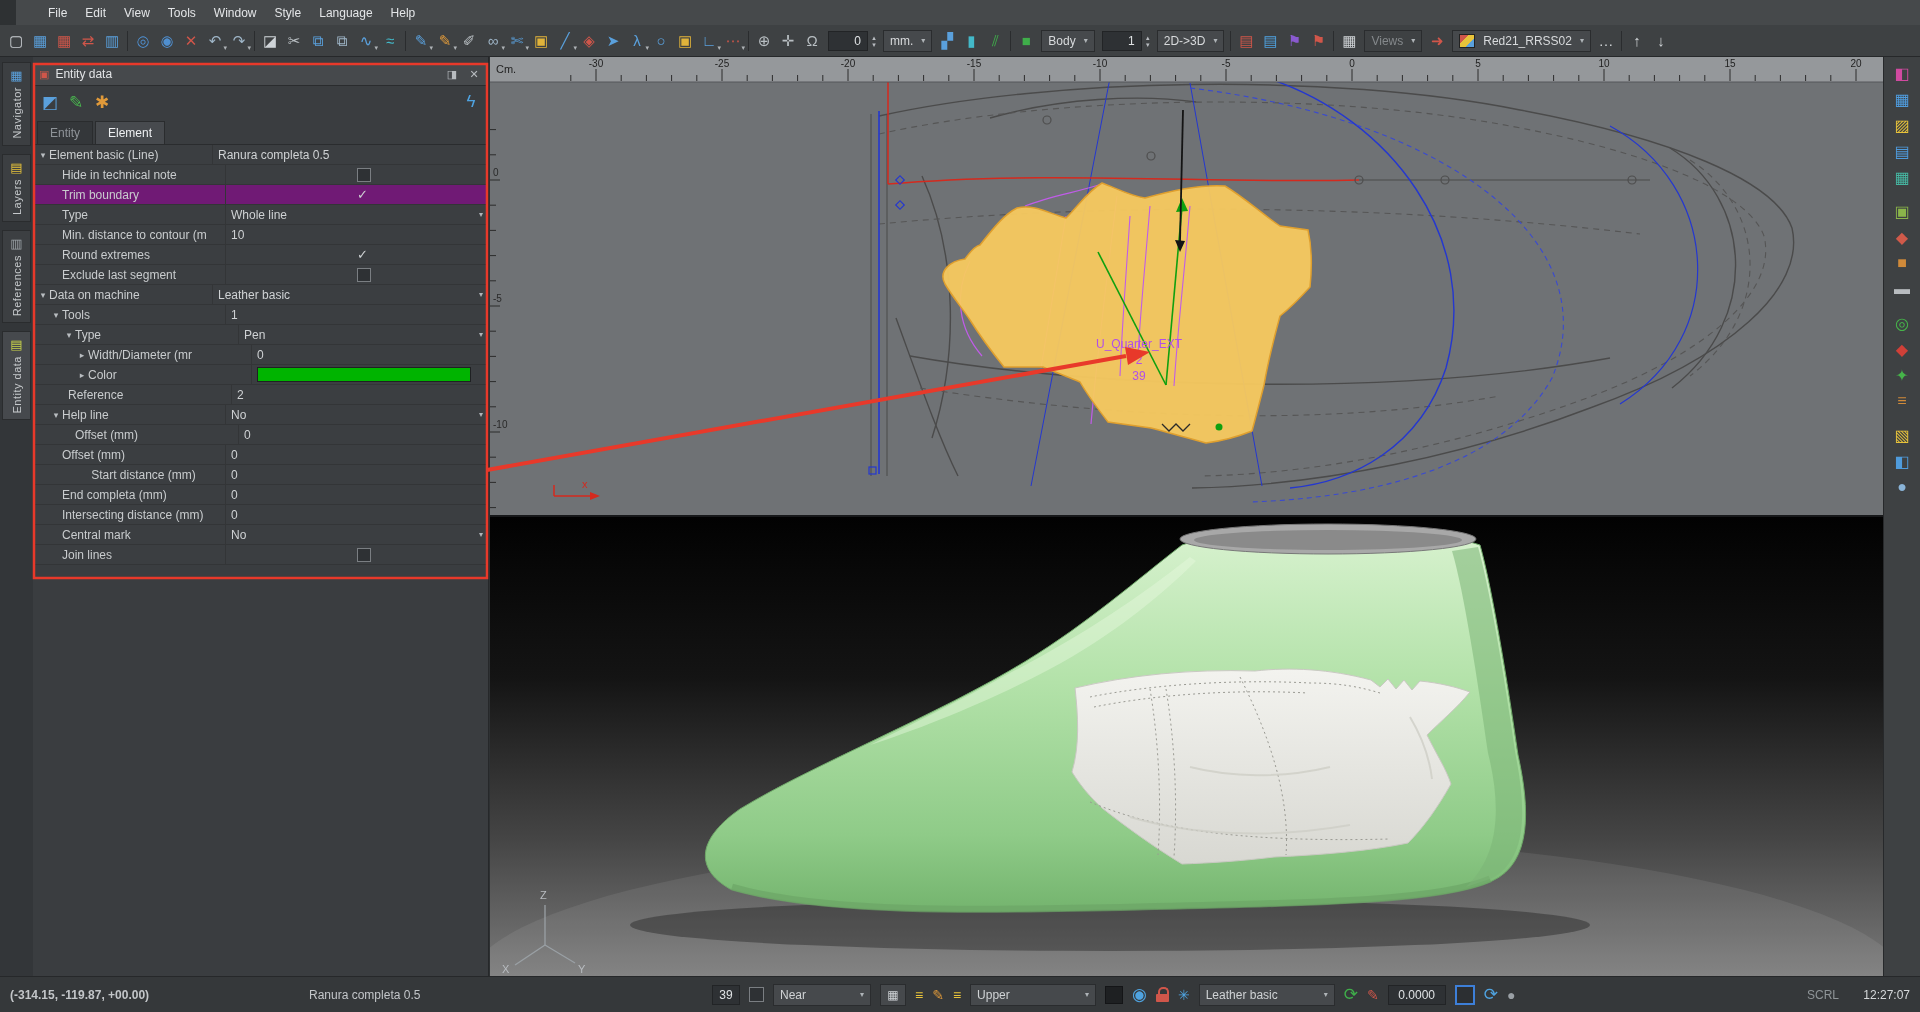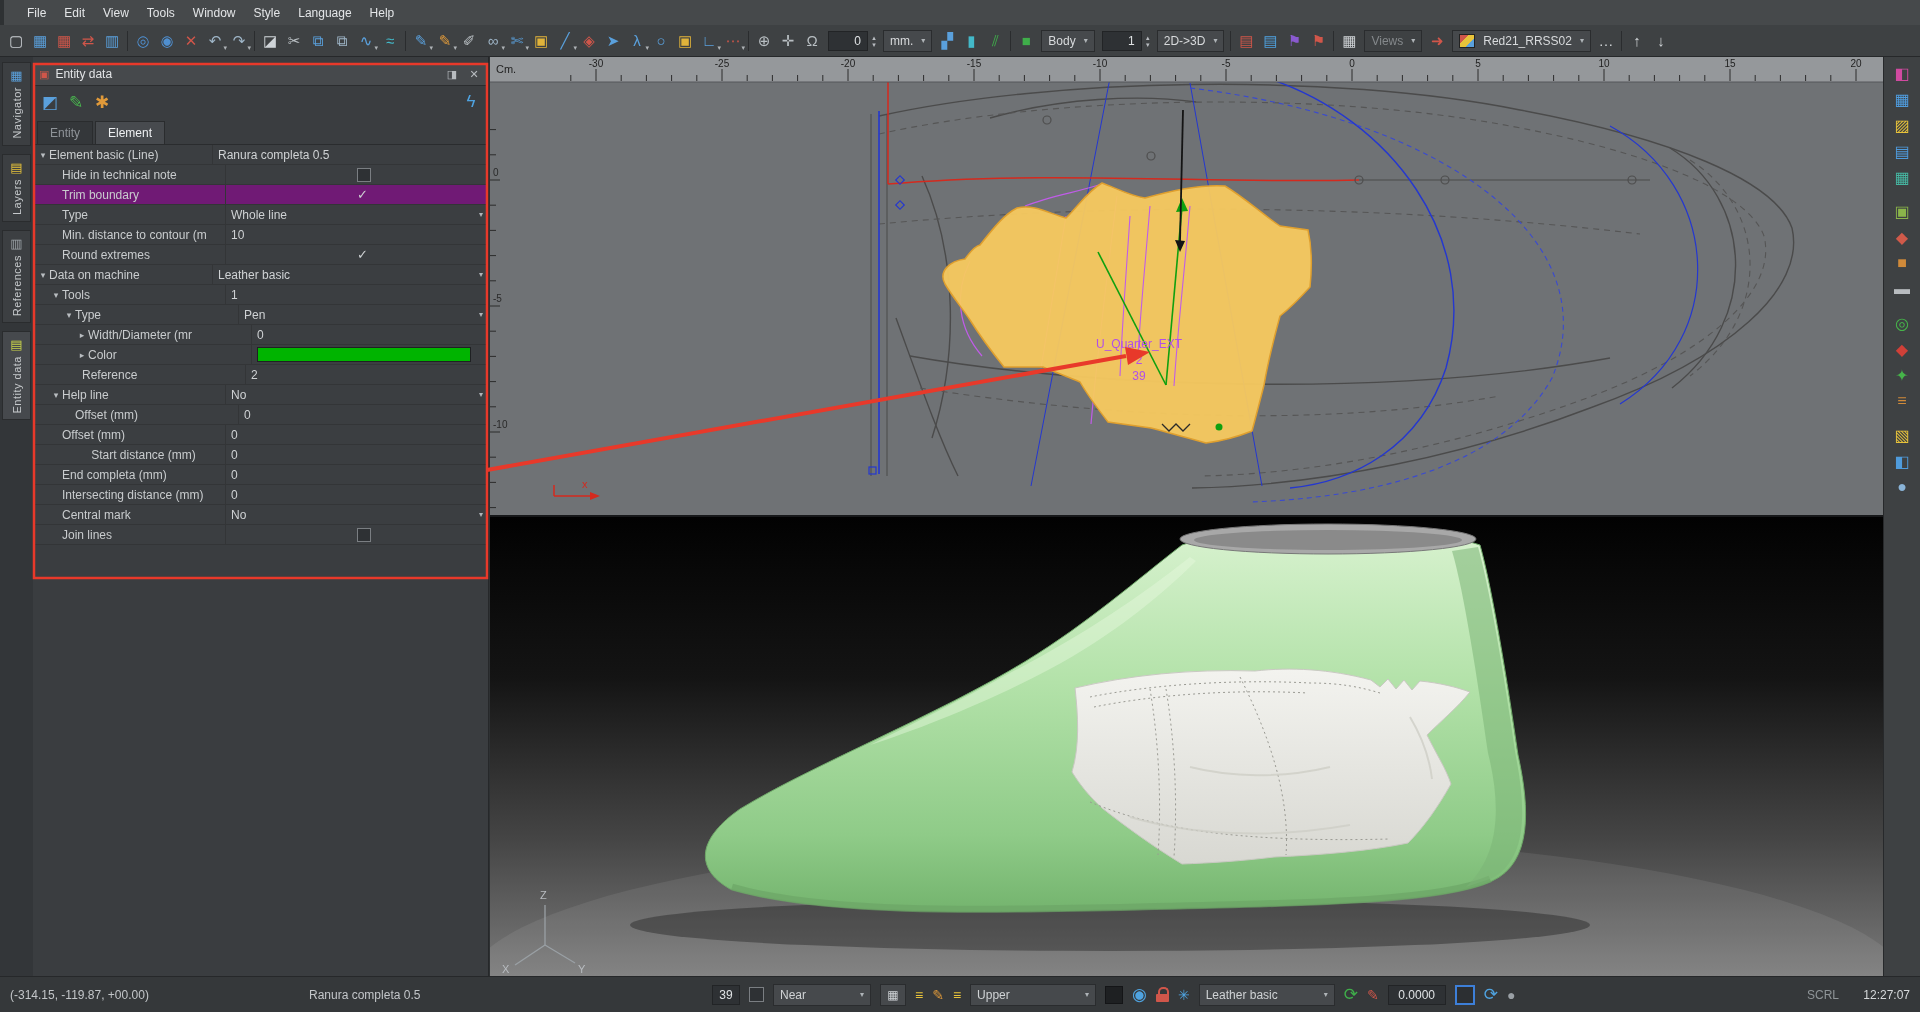--- a/index.html
+++ b/index.html
@@ -1,20 +1,20 @@
 <!DOCTYPE html>
 <html><head>
 <meta charset="utf-8">
 <style>
   html,body{margin:0;padding:0;width:1920px;height:1012px;background:#2e3133;overflow:hidden;
     font-family:"Liberation Sans",sans-serif;font-size:12px;color:#d0d3d5;position:relative;}
   .flex1{flex:1;}
   
-  .menubar{position:absolute;top:0;left:4px;right:0;height:25px;background:#46494b;border-bottom:1px solid #282a2c;
-    display:flex;align-items:center;padding-left:14px;z-index:10;}
+  .menubar{position:absolute;top:0;left:16px;right:0;height:25px;background:#46494b;border-bottom:1px solid #282a2c;
+    display:flex;align-items:center;padding-left:23px;z-index:10;}
   .menu-item{padding:4px 9px;color:#e4e6e8;cursor:default;}
   
   .toolbar{position:absolute;top:25px;left:0;right:0;height:31px;background:#3e4143;border-bottom:1px solid #26282a;
     display:flex;align-items:center;padding:0 4px;z-index:10;white-space:nowrap;}
   .tb-group{display:flex;align-items:center;}
   .tb-icon{width:24px;height:24px;display:flex;align-items:center;justify-content:center;font-size:15px;
     border-radius:2px;position:relative;flex:none;cursor:default;}
   .tb-sep{width:1px;height:20px;background:#2a2c2e;margin:0 3px;flex:none;}
   .dd-mini{position:absolute;right:0;bottom:1px;font-size:7px;color:#aeb3b7;}
   .tb-select{height:20px;background:#46494c;border:1px solid #2a2c2e;color:#d8dadc;display:flex;align-items:center;
@@ -68,21 +68,21 @@
   .canvas-div{position:absolute;top:515px;left:490px;width:1394px;height:2px;background:#17181a;z-index:2;}
   
   .righttb{position:absolute;top:56px;right:0;width:36px;bottom:35px;background:#3e4143;border-left:1px solid #27292b;
     display:flex;flex-direction:column;align-items:center;padding-top:4px;z-index:5;}
   .rt-icon{width:28px;height:26px;display:flex;align-items:center;justify-content:center;font-size:16px;border-radius:2px;
     flex:none;cursor:default;}
   .rt-sep{height:8px;flex:none;}
   
   .statusbar{position:absolute;left:0;right:0;bottom:0;height:35px;background:#35383a;border-top:1px solid #26282a;
     display:flex;align-items:center;padding:0 10px;gap:9px;z-index:10;}
-  .sb-coords{width:250px;color:#c3c6c9;flex:none;}
+  .sb-coords{width:250px;color:#c3c6c9;flex:none;font-weight:bold;}
   .sb-entity{margin-left:40px;color:#c3c6c9;flex:none;}
   .sb-box{min-width:26px;height:18px;background:#2e3134;border:1px solid #222426;display:flex;align-items:center;
     justify-content:center;color:#dfe2e4;flex:none;}
   .sb-mini{width:13px;height:13px;border:1px solid #7a7e82;background:#2e3134;flex:none;}
   .sb-select{height:20px;background:#46494c;border:1px solid #2a2c2e;display:flex;align-items:center;gap:8px;
     padding:0 6px;flex:none;}
   .w120{width:112px;justify-content:space-between;}
   .w130{width:122px;justify-content:space-between;}
   .sb-btn{width:24px;height:20px;background:#46494c;border:1px solid #2a2c2e;display:flex;align-items:center;
     justify-content:center;color:#cfd3d6;flex:none;}
@@ -304,20 +304,29 @@
       <div class="prow">
         <div class="plabel" style="padding-left: 17px;">
           <span class="parrow"></span>
           <span>Round extremes</span>
         </div>
         <div class="pvalue">
           <span class="pcheck">✓</span>
         </div>
       </div>
       <div class="prow">
+        <div class="plabel" style="padding-left: 17px;">
+          <span class="parrow"></span>
+          <span>Exclude last segment</span>
+        </div>
+        <div class="pvalue">
+          <span class="cbox"></span>
+        </div>
+      </div>
+      <div class="prow">
         <div class="plabel" style="padding-left: 4px;">
           <span class="parrow">▾</span>
           <span>Data on machine</span>
         </div>
         <div class="pvalue">
           <span>Leather basic</span>
           <span class="vdd">▾</span>
         </div>
       </div>
       <div class="prow">
@@ -347,21 +356,21 @@
       <div class="prow">
         <div class="plabel" style="padding-left: 43px;">
           <span class="parrow">▸</span>
           <span>Color</span>
         </div>
         <div class="pvalue">
           <div class="cswatch" style="background: rgb(0, 180, 0);"></div>
         </div>
       </div>
       <div class="prow">
-        <div class="plabel" style="padding-left: 37px;">
+        <div class="plabel" style="padding-left: 23px;">
           <span class="parrow"></span>
           <span>Reference</span>
         </div>
         <div class="pvalue">2</div>
       </div>
       <div class="prow">
         <div class="plabel" style="padding-left: 17px;">
           <span class="parrow">▾</span>
           <span>Help line</span>
         </div>

